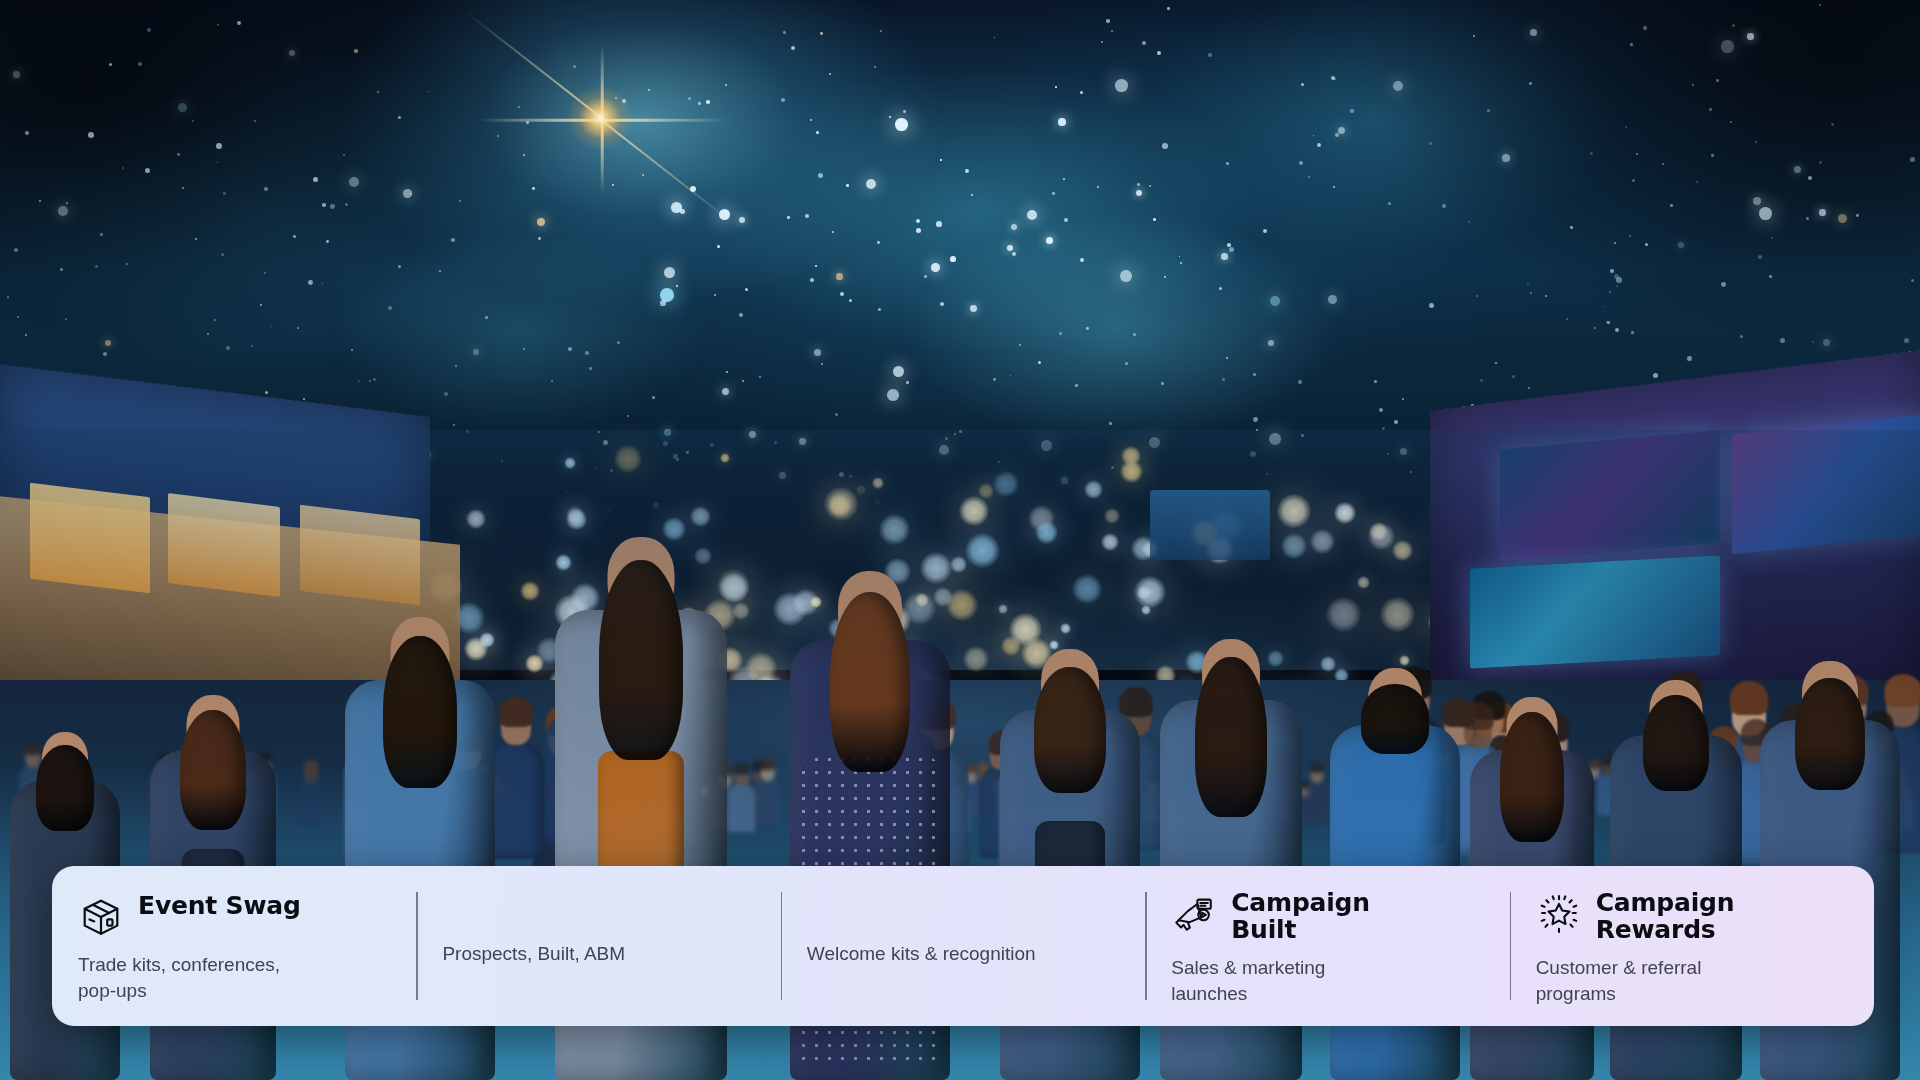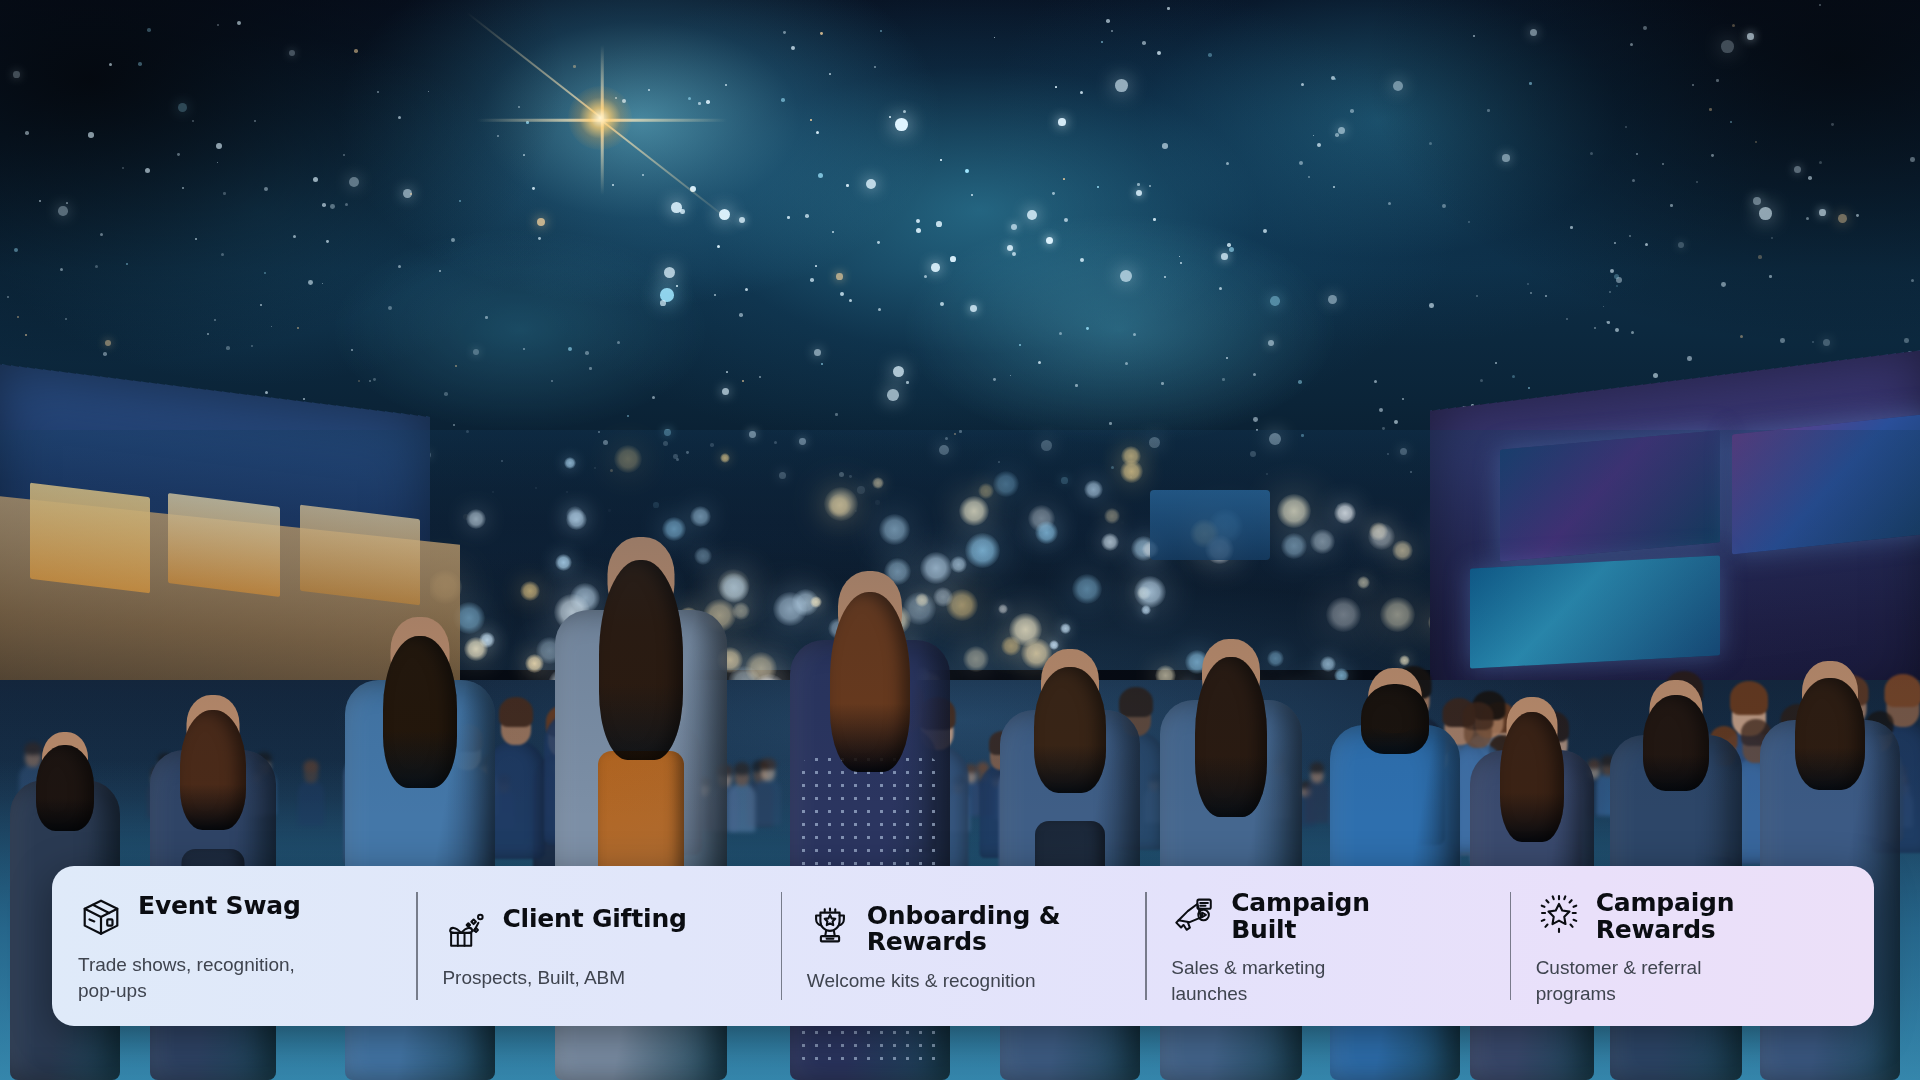--- a/index.html
+++ b/index.html
@@ -1409,59 +1409,28 @@
             <path d="M24 7 L41 15.5 L24 24 L7 15.5 Z"></path>
             <path d="M7 15.5 L7 33 L24 41.5 L41 33 L41 15.5"></path>
             <path d="M24 24 L24 41.5"></path>
             <path d="M15.5 11.3 L32.5 19.8"></path>
             <path d="M12 26.5 L17 28.6"></path>
             <rect x="30.5" y="26.5" width="5.5" height="6.5" rx="1.2"></rect>
           </svg>
         </span>
         <span class="cell-title">Event Swag</span>
       </div>
-      <div class="cell-sub">Trade shows, recognition, pop-ups</div>
+      <div class="cell-sub">Trade kits, conferences, pop-ups</div>
     </div>
 
     <div class="cell">
-      <div class="cell-head">
-        <span class="cell-ico">
-          <svg viewBox="0 0 48 48" fill="none" stroke="#0b0d12" stroke-width="2.1" stroke-linecap="round" stroke-linejoin="round">
-            <rect x="9.5" y="27" width="21" height="13.5"></rect>
-            <path d="M16.5 27 L16.5 40.5 M23.5 27 L23.5 40.5"></path>
-            <path d="M20 27 C14 20 9 21 8.5 24.5 C8.2 27 12 27.4 20 27Z"></path>
-            <path d="M20 27 C26 20 31 21 31.5 24.5 C31.8 27 28 27.4 20 27Z"></path>
-            <path d="M33 13 l2.4 2.4 -2.4 2.4 -2.4 -2.4Z"></path>
-            <circle cx="40" cy="10.5" r="2.4"></circle>
-            <path d="M35.5 22 l2 2 -2 2 -2 -2Z"></path>
-            <path d="M27.5 17 l1.8 1.8 -1.8 1.8 -1.8 -1.8Z"></path>
-            <path d="M38 16.5 L33.5 25"></path>
-          </svg>
-        </span>
-        <span class="cell-title">Client Gifting</span>
-      </div>
       <div class="cell-sub">Prospects, Built, ABM</div>
     </div>
 
     <div class="cell">
-      <div class="cell-head">
-        <span class="cell-ico">
-          <svg viewBox="0 0 48 48" fill="none" stroke="#0b0d12" stroke-width="2.2" stroke-linecap="round" stroke-linejoin="round">
-            <path d="M14 9 h20 v9 a10 10 0 0 1 -20 0Z"></path>
-            <path d="M14 12 h-4.5 v4 a6.5 6.5 0 0 0 5.5 6.4"></path>
-            <path d="M34 12 h4.5 v4 a6.5 6.5 0 0 1 -5.5 6.4"></path>
-            <path d="M20 27.5 L19 33.5 h10 l-1 -6"></path>
-            <rect x="14.5" y="33.5" width="19" height="5.5" rx="1"></rect>
-            <path d="M20.5 36.2 h7"></path>
-            <path d="M24 11.5 l1.7 3.5 3.8 .5 -2.8 2.7 .7 3.8 -3.4 -1.8 -3.4 1.8 .7 -3.8 -2.8 -2.7 3.8 -.5Z"></path>
-            <path d="M18.5 7.5 v-2 M24 7 v-2.2 M29.5 7.5 v-2"></path>
-          </svg>
-        </span>
-        <span class="cell-title">Onboarding &amp; Rewards</span>
-      </div>
       <div class="cell-sub">Welcome kits &amp; recognition</div>
     </div>
 
 
     <div class="cell">
       <div class="cell-head">
         <span class="cell-ico">
           <svg viewBox="0 0 48 48" fill="none" stroke="#0b0d12" stroke-width="2.1" stroke-linecap="round" stroke-linejoin="round">
             <path d="M8 30.5 L17.5 21 L27.5 13.5 L31.5 27.5 L19.5 32.5 Z"></path>
             <path d="M8 30.5 L5.5 33 l5 5 2.5 -2.5"></path>

